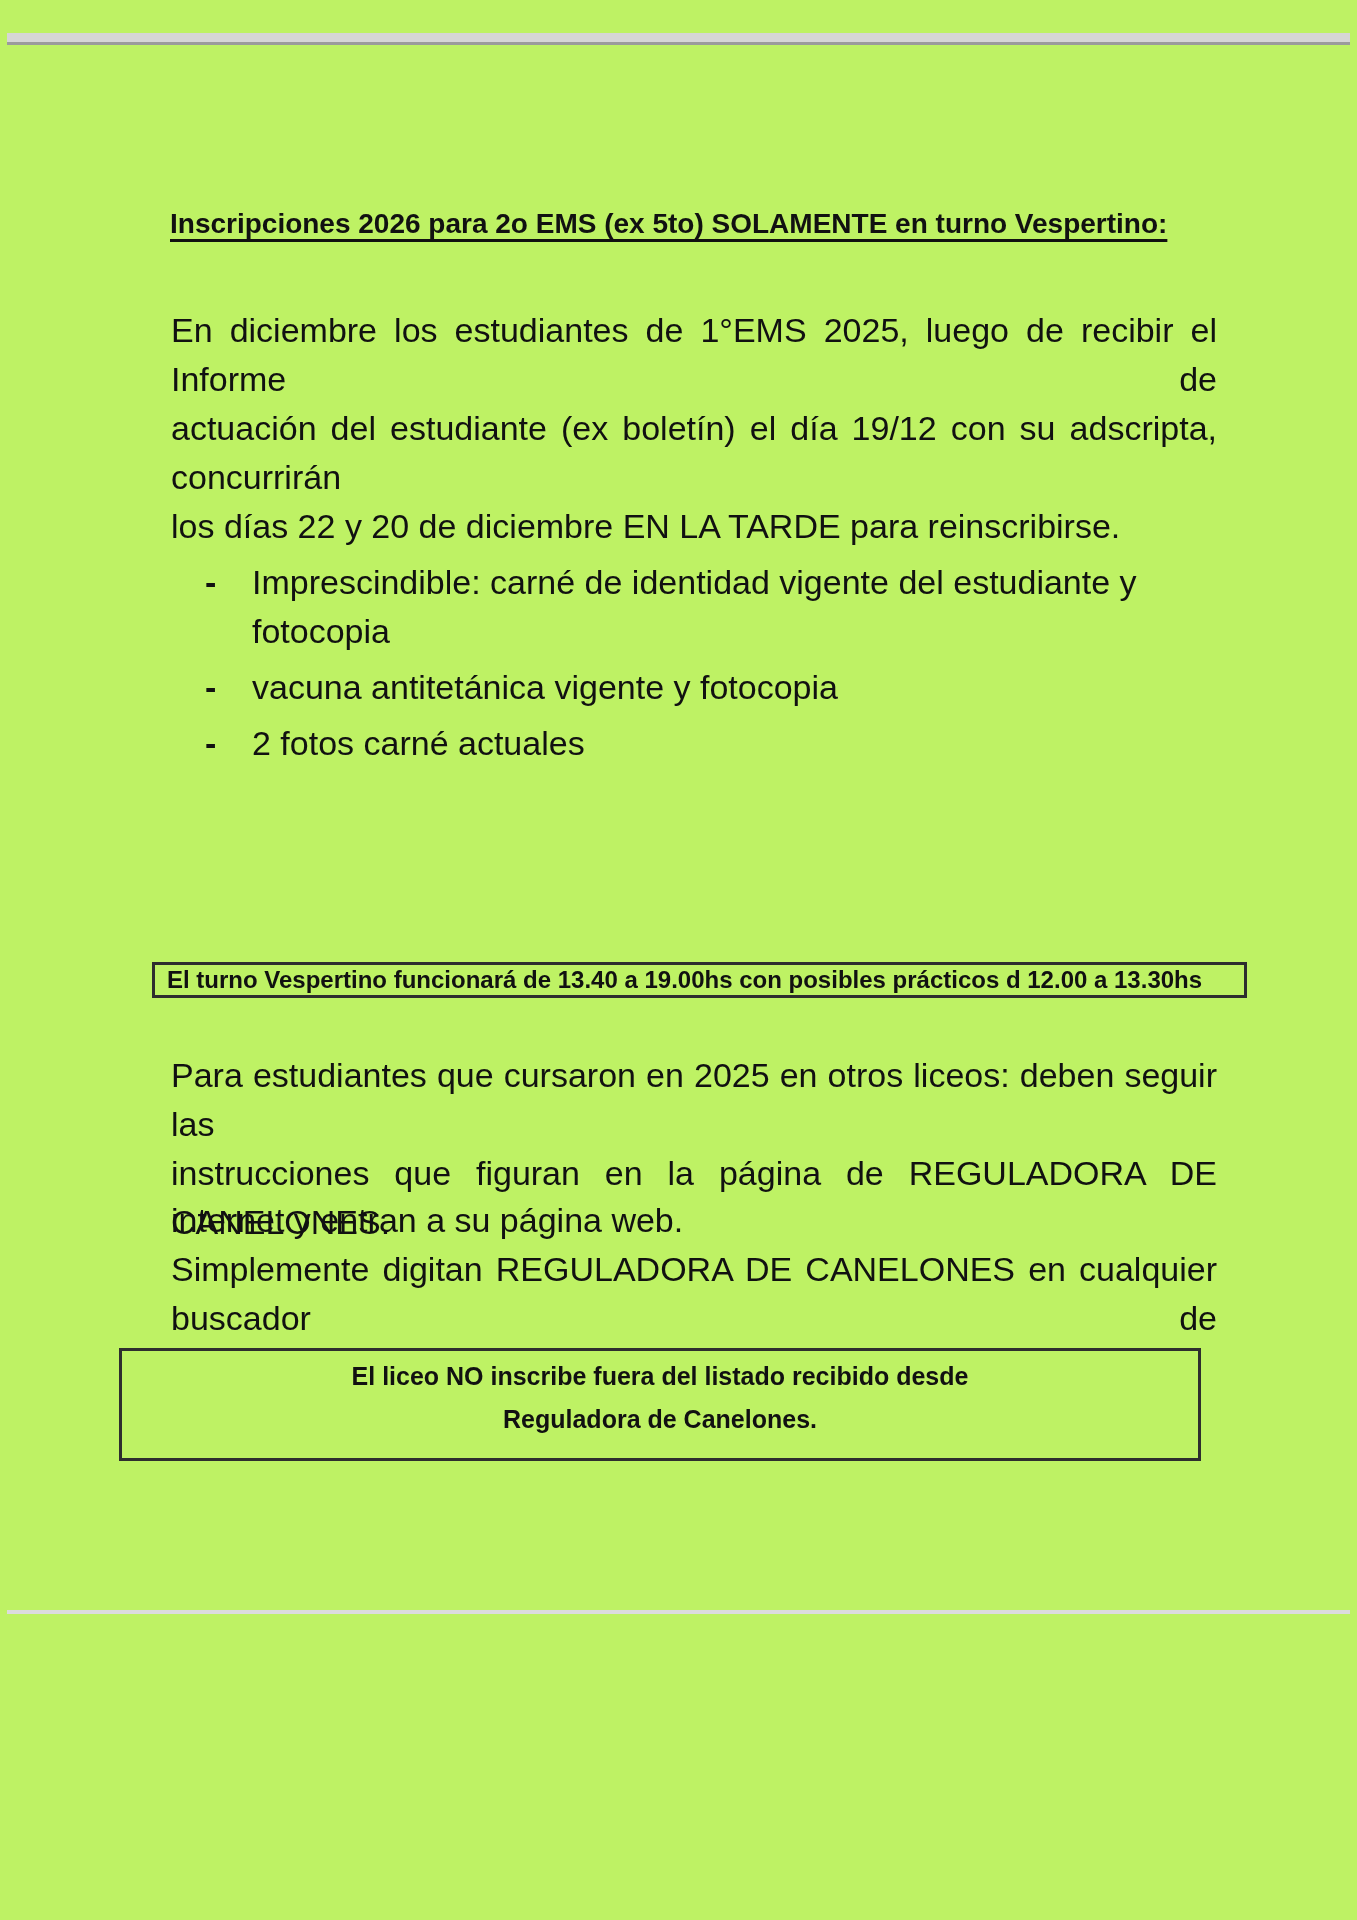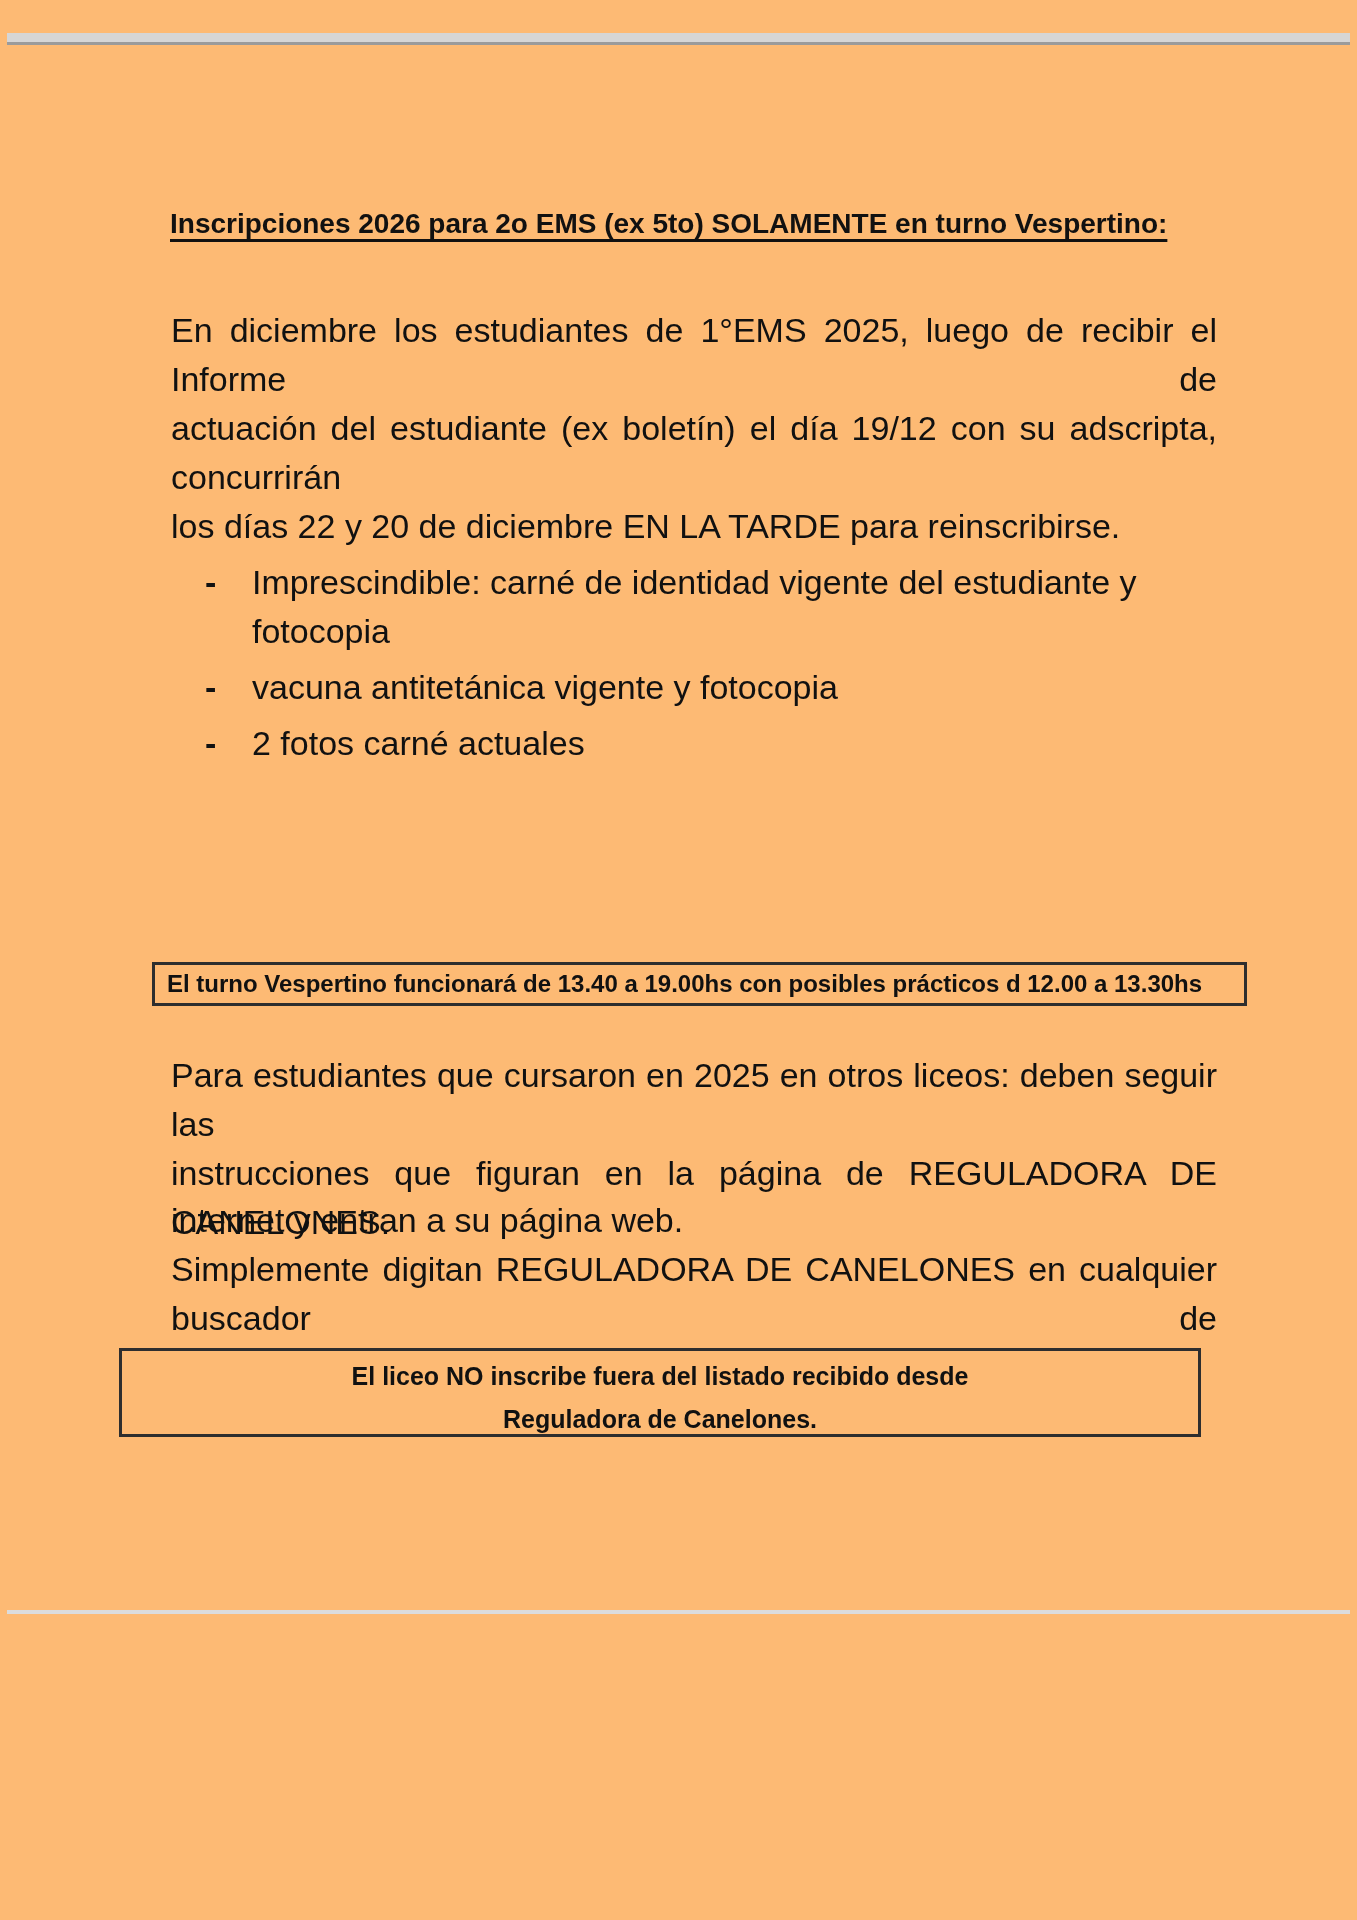--- a/index.html
+++ b/index.html
@@ -1,20 +1,20 @@
 <!DOCTYPE html>
 <html><head>
 <meta charset="utf-8">
 <style>
   html, body { margin: 0; padding: 0; background: #ffffff; }
   .page {
     position: relative;
     width: 1357px;
     height: 1920px;
-    background: #fdba74;
+    background: #bef264;
     font-family: "Liberation Sans", "DejaVu Sans", sans-serif;
     color: #111111;
     overflow: hidden;
   }
   .top-bar {
     position: absolute;
     left: 7px; right: 7px; top: 33px;
     height: 9px;
     background: #d6d6d6;
     border-bottom: 3px solid #9b9b9b;
@@ -57,34 +57,34 @@
     margin-bottom: 7px;
   }
   .bullet {
     position: absolute;
     left: 34px;
     font-weight: bold;
   }
   .notice-box-1 {
     position: absolute;
     left: 152px; top: 962px;
-    width: 1095px; height: 44px;
+    width: 1095px; height: 36px;
     box-sizing: border-box;
     border: 3px solid #2e2e2e;
     display: flex;
     align-items: center;
     padding-left: 12px;
     font-size: 24px;
     font-weight: bold;
     white-space: nowrap;
   }
   .notice-box-2 {
     position: absolute;
     left: 119px; top: 1348px;
-    width: 1082px; height: 89px;
+    width: 1082px; height: 113px;
     box-sizing: border-box;
     border: 3px solid #2e2e2e;
     text-align: center;
     font-size: 25px;
     font-weight: bold;
     line-height: 43px;
     padding-top: 4px;
   }
   b { font-weight: normal; }
 </style>

